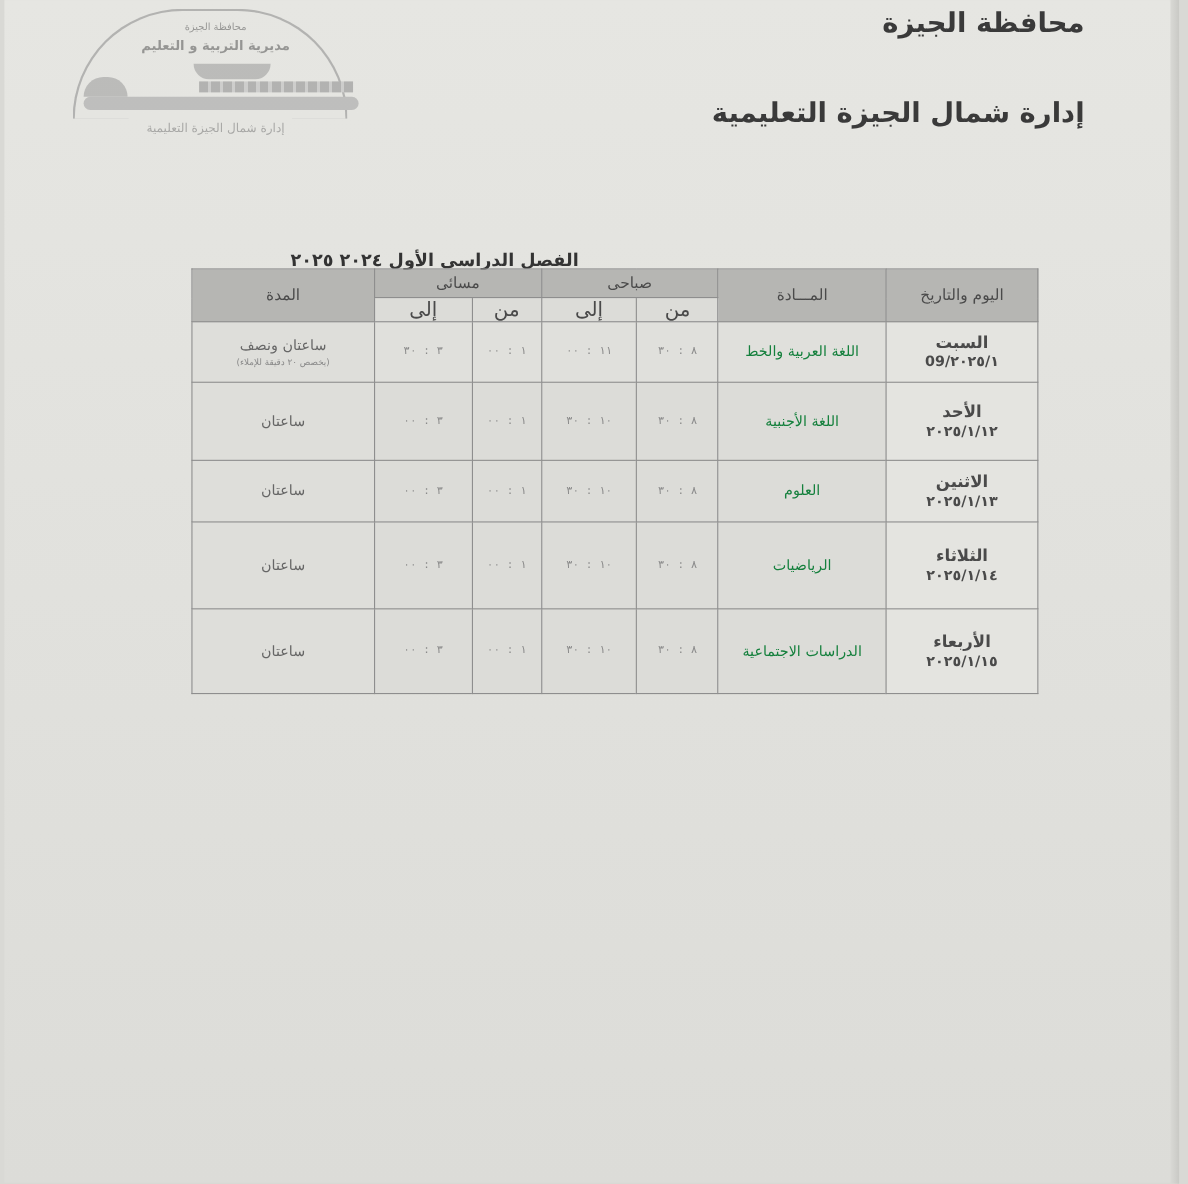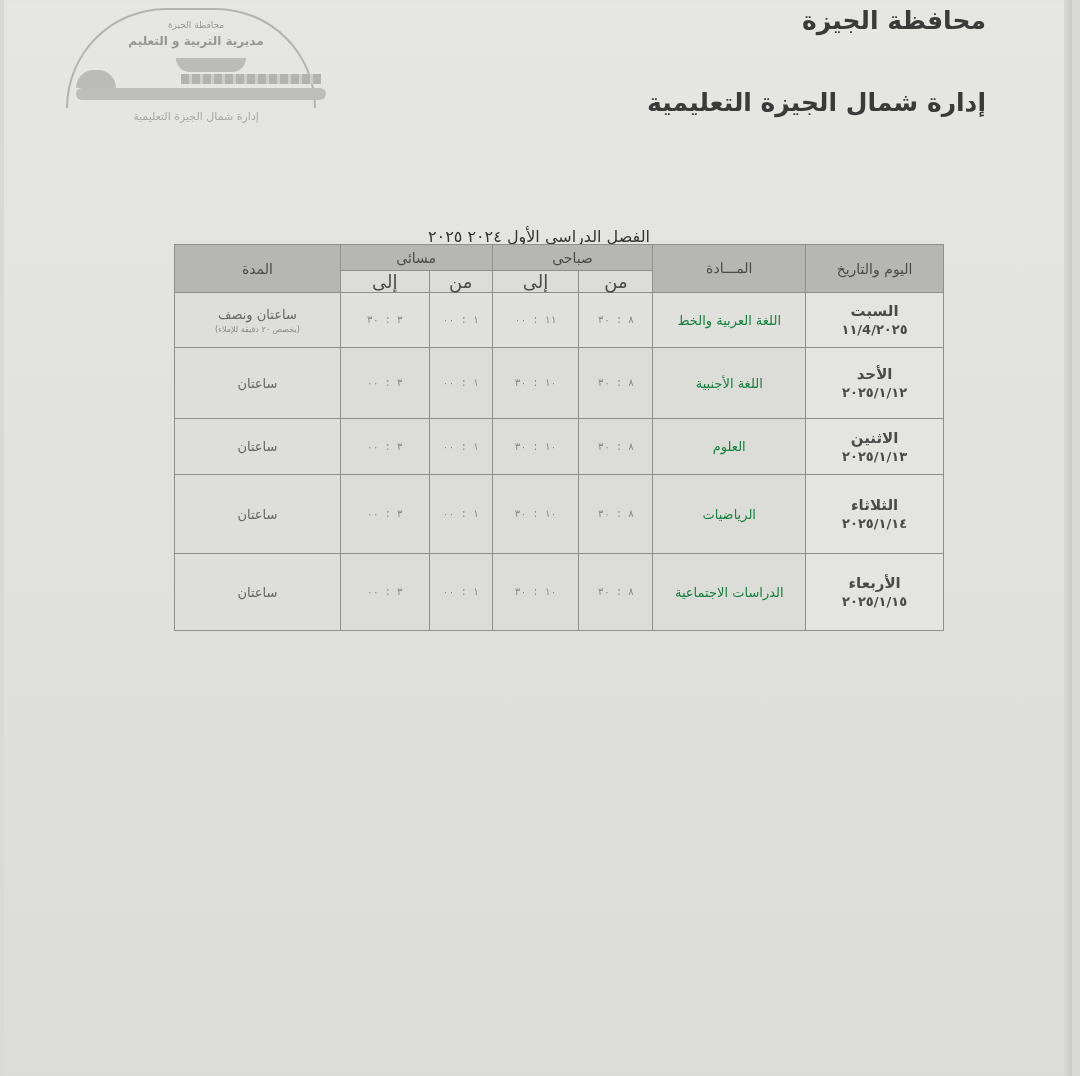--- a/index.html
+++ b/index.html
@@ -145,23 +145,23 @@
     }
     .schedule-title .paren {
       font-size: 13px;
       font-weight: bold;
     }
     .term-title {
       position: absolute;
       left: 260px;
       width: 550px;
       top: 227px;
-      text-align: center;
+      text-align: left;
       font-size: 16px;
-      font-weight: normal;
+      font-weight: bold;
       color: #333;
     }
     table.schedule {
       position: absolute;
       left: 170px;
       top: 244px;
       width: 770px;
       border-collapse: collapse;
       direction: rtl;
       color: #555;
@@ -276,21 +276,21 @@
         <th class="col-time-a">من</th>
         <th class="col-time-b">إلى</th>
         <th class="col-time-c">من</th>
         <th class="col-time-d">إلى</th>
       </tr>
     </thead>
     <tbody>
       <tr class="r1">
         <td class="day-cell">
           <span class="day-name">السبت</span>
-          <span class="day-date">٢٠٢٥/4/١١</span>
+          <span class="day-date">٢٠٢٥/١/09</span>
         </td>
         <td class="subject-cell">اللغة العربية والخط</td>
         <td class="time-cell">٨ : ٣٠</td>
         <td class="time-cell">١١ : ٠٠</td>
         <td class="time-cell">١ : ٠٠</td>
         <td class="time-cell">٣ : ٣٠</td>
         <td class="duration-cell">
           <span>ساعتان ونصف</span>
           <span class="duration-note">(يخصص ٢٠ دقيقة للإملاء)</span>
         </td>

